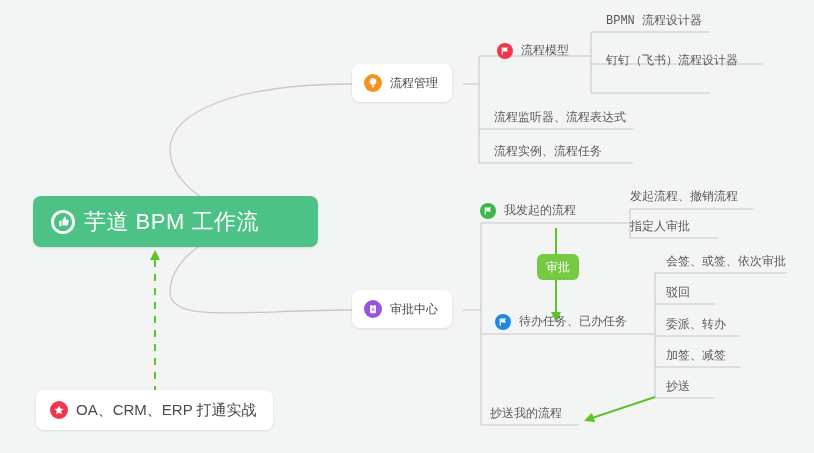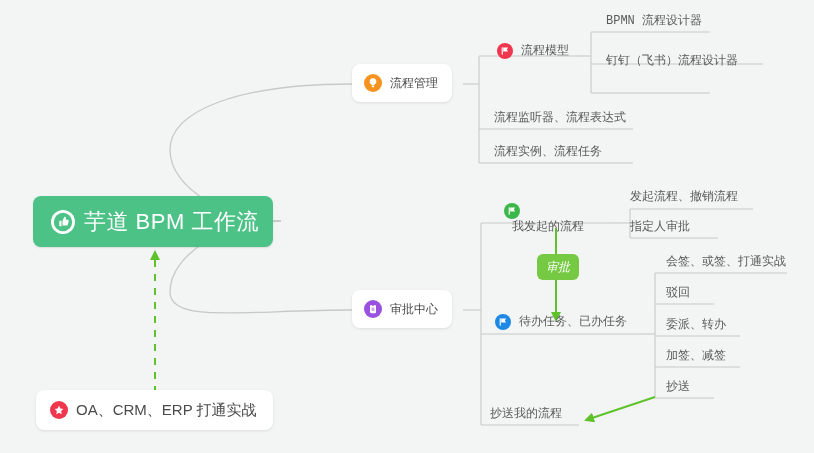--- a/index.html
+++ b/index.html
@@ -24,21 +24,21 @@
     width: 814px;
     height: 453px;
     pointer-events: none;
   }
 
   
   .root-node {
     position: absolute;
     left: 33px;
     top: 196px;
-    width: 240px;
+    width: 285px;
     height: 51px;
     background: #4dc287;
     border-radius: 8px;
     box-shadow: 0 1px 2px rgba(0,0,0,0.10);
     display: flex;
     align-items: center;
     padding-left: 18px;
     box-sizing: border-box;
   }
   .root-label {
@@ -94,21 +94,20 @@
   
   .badge-node {
     position: absolute;
     background: #76c942;
     border-radius: 6px;
     color: #ffffff;
     font-size: 12px;
     padding: 6px 9px;
     line-height: 14px;
     white-space: nowrap;
-    font-style: italic;
   }
 
   
   .icon {
     width: 16px;
     height: 16px;
     border-radius: 50%;
     display: inline-flex;
     align-items: center;
     justify-content: center;
@@ -221,21 +220,21 @@
       <svg width="18" height="18" viewBox="0 0 24 24">
         <rect x="8" y="6.6" width="8" height="11" rx="1.6" fill="#ffffff"></rect>
         <rect x="10.2" y="5.2" width="3.6" height="2.4" rx="1" fill="#9b51e0"></rect>
         <rect x="9.8" y="10.2" width="4.4" height="1.2" rx="0.6" fill="#9b51e0"></rect>
         <rect x="9.8" y="12.8" width="4.4" height="1.2" rx="0.6" fill="#9b51e0"></rect>
       </svg>
     </span>
     <span class="card-label">审批中心</span>
   </div>
 
-  <div class="leaf with-icon" style="left:504px; top:203px;flex-direction:column;">
+  <div class="leaf with-icon" style="left:480px; top:203px;">
     <span class="icon" style="background:#3cb84a;">
       <svg width="16" height="16" viewBox="0 0 24 24">
         <rect x="7" y="6.5" width="1.7" height="11" rx="0.8" fill="#ffffff"></rect>
         <path d="M9.3 6.8h7.4l-2 3 2 3H9.3z" fill="#ffffff"></path>
       </svg>
     </span>
     <span class="leaf-text">我发起的流程</span>
   </div>
   <div class="leaf" style="left:630px; top:189px;">
     <span class="leaf-text">发起流程、撤销流程</span>
@@ -252,21 +251,21 @@
     <span class="icon" style="background:#1e88e5;">
       <svg width="16" height="16" viewBox="0 0 24 24">
         <rect x="7" y="6.5" width="1.7" height="11" rx="0.8" fill="#ffffff"></rect>
         <path d="M9.3 6.8h7.4l-2 3 2 3H9.3z" fill="#ffffff"></path>
       </svg>
     </span>
     <span class="leaf-text">待办任务、已办任务</span>
   </div>
 
   <div class="leaf" style="left:666px; top:254px;">
-    <span class="leaf-text">会签、或签、打通实战</span>
+    <span class="leaf-text">会签、或签、依次审批</span>
   </div>
   <div class="leaf" style="left:666px; top:285px;">
     <span class="leaf-text">驳回</span>
   </div>
   <div class="leaf" style="left:666px; top:317px;">
     <span class="leaf-text">委派、转办</span>
   </div>
   <div class="leaf" style="left:666px; top:348px;">
     <span class="leaf-text">加签、减签</span>
   </div>

